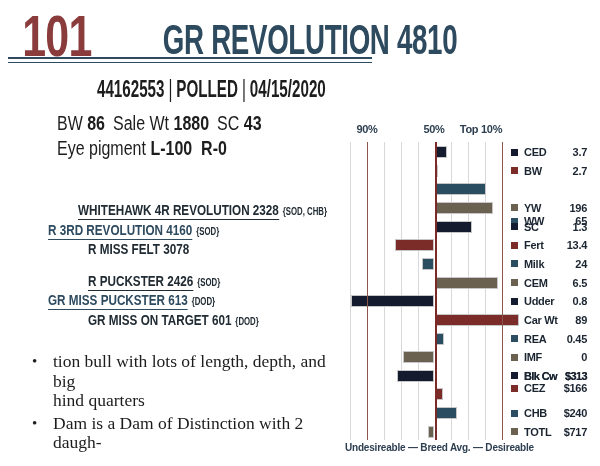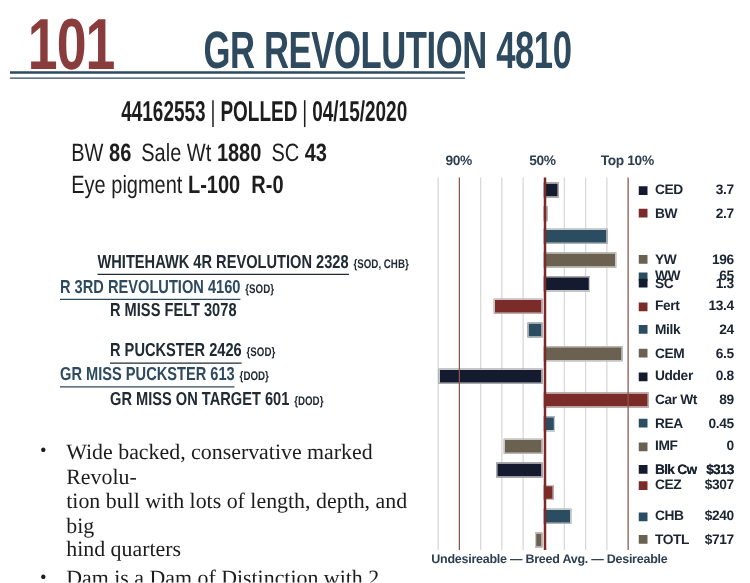--- a/index.html
+++ b/index.html
@@ -84,34 +84,33 @@
     <div class="ped-line" style="top: 221px; left: 48px;"><span class="ped-name ul navy">R 3RD REVOLUTION 4160</span><span class="ped-tag">{SOD}</span></div>
     <div class="ped-line" style="top: 240px; left: 88px;"><span class="ped-name">R MISS FELT 3078</span></div>
     <div class="ped-line" style="top: 272px; left: 88px;"><span class="ped-name ul">R PUCKSTER 2426</span><span class="ped-tag">{SOD}</span></div>
     <div class="ped-line" style="top: 291px; left: 48px;"><span class="ped-name ul navy">GR MISS PUCKSTER 613</span><span class="ped-tag">{DOD}</span></div>
     <div class="ped-line" style="top: 311px; left: 88px;"><span class="ped-name">GR MISS ON TARGET 601</span><span class="ped-tag">{DOD}</span></div>
   </div>
 
 <div class="abs" id="notes">
     <div class="note-item">
       <span class="note-bullet">•</span>
-      <div>Wide backed, conservative marked Revolu-</div>
       <div>tion bull with lots of length, depth, and big</div>
       <div>hind quarters</div>
     </div>
     <div class="note-item">
       <span class="note-bullet">•</span>
       <div>Dam is a Dam of Distinction with 2 daugh-</div>
     </div>
   </div>
 
 <div class="abs" id="chart">
   <div class="axis-label" style="left:2px;width:40px;">90%</div>
   <div class="axis-label" style="left:69px;width:40px;">50%</div>
-  <div class="axis-label" style="left:118px;width:60px;text-align:right;">Top 10%</div>
+  <div class="axis-label" style="left:106px;width:60px;">Top 10%</div>
   <div id="chart-plot">
       <div class="gridline" style="left: 0px;"></div>
       <div class="gridline marker" style="left: 16.9px;"></div>
       <div class="gridline" style="left: 33.8px;"></div>
       <div class="gridline" style="left: 50.7px;"></div>
       <div class="gridline" style="left: 67.6px;"></div>
       <div class="gridline avg" style="left: 84.5px;"></div>
       <div class="gridline" style="left: 101.4px;"></div>
       <div class="gridline" style="left: 118.3px;"></div>
       <div class="gridline" style="left: 135.2px;"></div>
@@ -195,21 +194,21 @@
         <span class="legend-value">0</span>
       </div>
       <div class="legend-row strong" style="top: 225.8px;">
         <span class="legend-swatch" style="background: rgb(20, 27, 47);"></span>
         <span class="legend-label">Blk Cw</span>
         <span class="legend-value">$313</span>
       </div>
       <div class="legend-row" style="top: 238px;">
         <span class="legend-swatch" style="background: rgb(124, 44, 40);"></span>
         <span class="legend-label">CEZ</span>
-        <span class="legend-value">$307</span>
+        <span class="legend-value">$166</span>
       </div>
       <div class="legend-row" style="top: 263.1px;">
         <span class="legend-swatch" style="background: rgb(43, 77, 98);"></span>
         <span class="legend-label">CHB</span>
         <span class="legend-value">$240</span>
       </div>
       <div class="legend-row" style="top: 281.75px;">
         <span class="legend-swatch" style="background: rgb(106, 97, 81);"></span>
         <span class="legend-label">TOTL</span>
         <span class="legend-value">$717</span>

